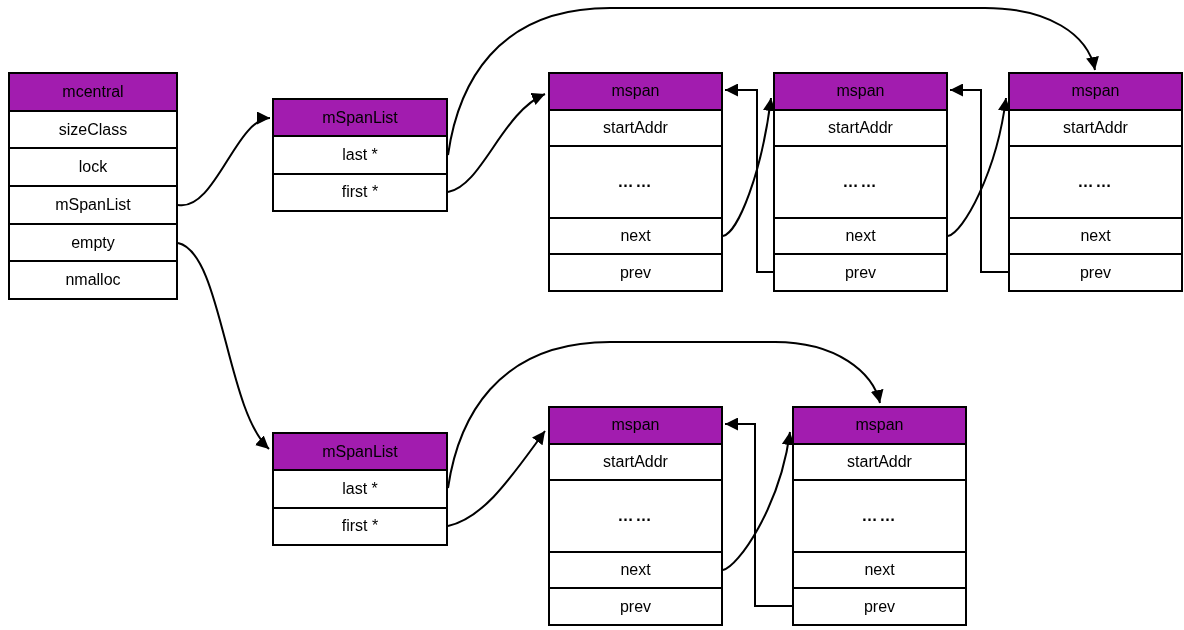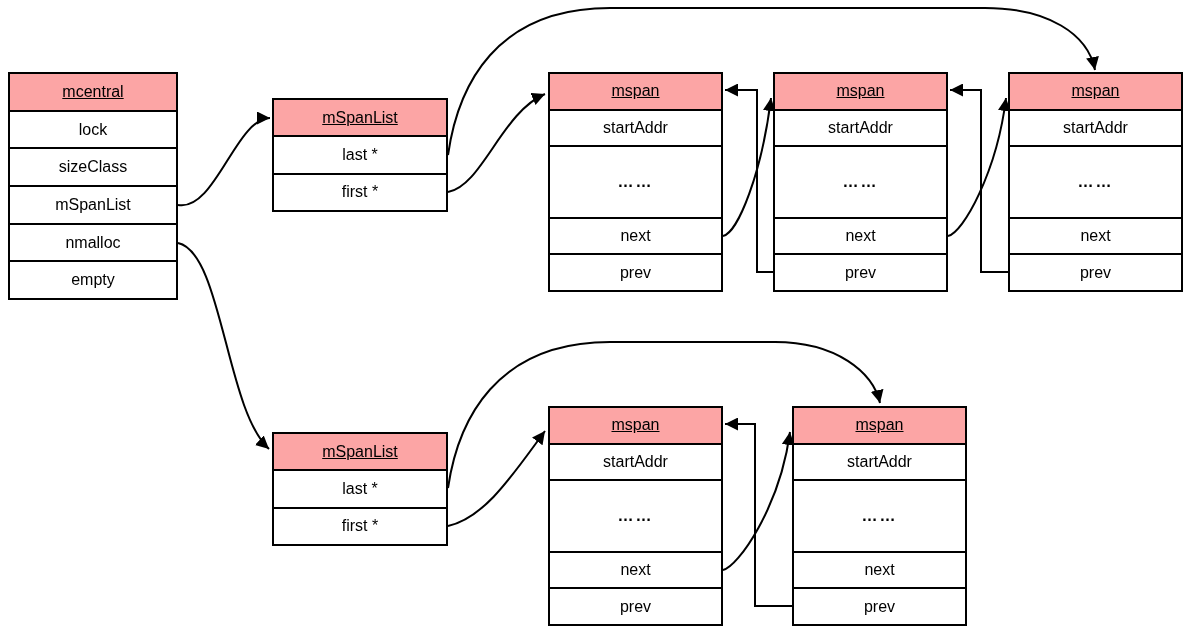--- a/index.html
+++ b/index.html
@@ -25,21 +25,21 @@
   .row{
     box-sizing:border-box;
     flex:1 1 0;
     border-top:2px solid #000;
     display:flex;
     align-items:center;
     justify-content:center;
     white-space:pre;
   }
   .row:first-child{border-top:0;}
-  .hdr{background:#fca5a5;text-decoration:underline;}
+  .hdr{background:#a21caf;}
   .dots{flex:2 1 0;font-weight:700;letter-spacing:2px;}
   path.edge{stroke:#000;stroke-width:2;fill:none;}
 </style>
 </head>
 <body>
 
 <div id="canvas">
 
   <svg id="edges" width="1184" height="630" viewBox="0 0 1184 630">
     <defs>
@@ -56,25 +56,25 @@
     <path class="edge" marker-end="url(#ah)" d="M 1008 272 L 981 272 L 981 90 L 950 90"></path>
     <path class="edge" marker-end="url(#ah)" d="M 178 243 C 222 252, 226 410, 269 449"></path>
     <path class="edge" marker-end="url(#ah)" d="M 448 488 C 458 420, 496 342, 610 342 L 775 342 C 836 342, 873 372, 880 403"></path>
     <path class="edge" marker-end="url(#ah)" d="M 448 526 C 485 518, 514 473, 545 431"></path>
     <path class="edge" marker-end="url(#ah)" d="M 723 570 C 738 567, 780 507, 790 432"></path>
     <path class="edge" marker-end="url(#ah)" d="M 792 606 L 755 606 L 755 424 L 725 424"></path>
   </svg>
 
   <div class="tbl" style="left:8px;top:72px;width:170px;height:228px;">
     <div class="row hdr">mcentral</div>
+    <div class="row">sizeClass</div>
     <div class="row">lock</div>
-    <div class="row">sizeClass</div>
     <div class="row">mSpanList</div>
+    <div class="row">empty</div>
     <div class="row">nmalloc</div>
-    <div class="row">empty</div>
   </div>
 
   <div class="tbl" style="left:272px;top:98px;width:176px;height:114px;">
     <div class="row hdr">mSpanList</div>
     <div class="row">last *</div>
     <div class="row">first *</div>
   </div>
 
   <div class="tbl" style="left:548px;top:72px;width:175px;height:220px;">
     <div class="row hdr">mspan</div>

